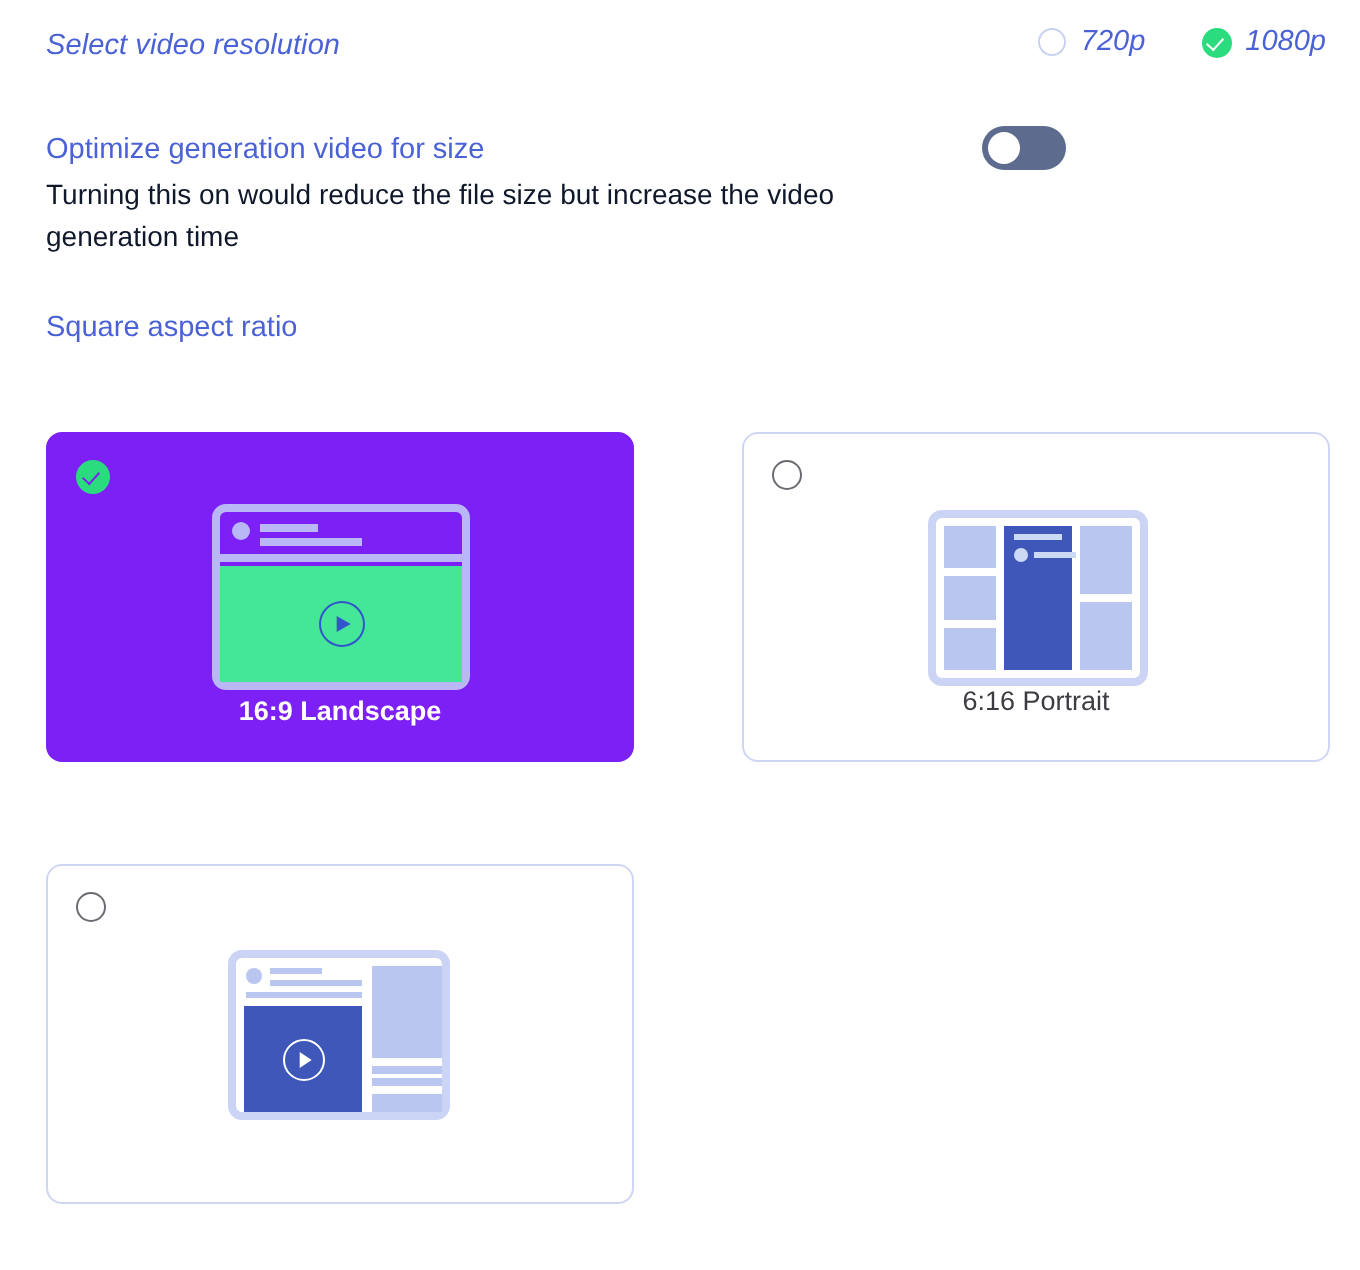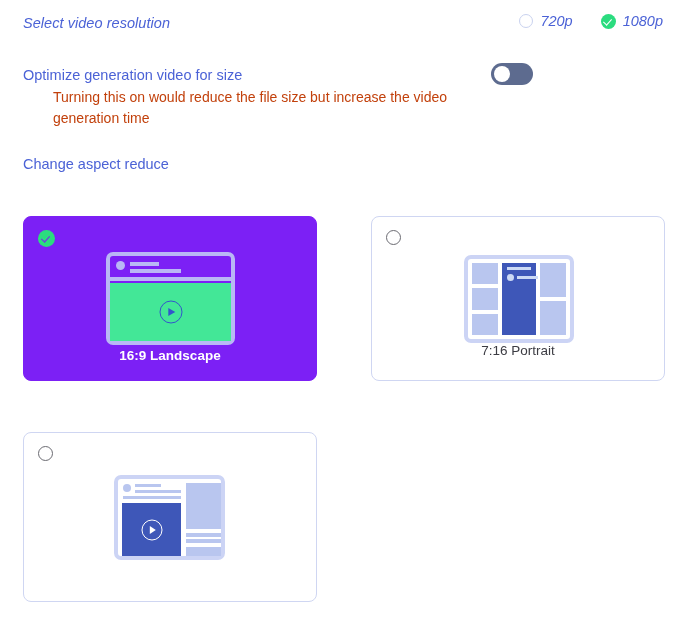--- a/index.html
+++ b/index.html
@@ -86,22 +86,21 @@
     color: #4b62d6;
     white-space: nowrap;
   }
   .opt-desc {
     position: absolute;
     left: 23px;
     top: 87px;
     width: 400px;
     font-size: 14px;
     line-height: 21px;
-    color: #c2410c;
-    margin-left: 30px;
+    color: #0f172a;
   }
   .toggle {
     position: absolute;
     left: 491px;
     top: 63px;
     width: 42px;
     height: 22px;
     border-radius: 11px;
     background: #5d6b8f;
     cursor: pointer;
@@ -336,21 +335,21 @@
     </div>
   </div>
 </div>
 
 <div class="opt-title">Optimize generation video for size</div>
 <div class="opt-desc">Turning this on would reduce the file size but increase the video generation time</div>
 <div class="toggle">
   <span class="toggle-knob"></span>
 </div>
 
-<div class="aspect-title">Change aspect reduce</div>
+<div class="aspect-title">Square aspect ratio</div>
 
 <div class="card card-landscape selected">
   <div class="card-marker">
     <div class="marker-check"></div>
   </div>
   <div class="card-label">16:9 Landscape</div>
 </div>
 <div class="illus illus-landscape">
   <span class="ls-dot"></span>
   <span class="ls-line1"></span>
@@ -359,21 +358,21 @@
   <span class="ls-screen">
     <span class="play-circle"></span>
     <span class="play-tri"></span>
   </span>
 </div>
 
 <div class="card card-portrait">
   <div class="card-marker">
     <div class="marker-empty"></div>
   </div>
-  <div class="card-label">7:16 Portrait</div>
+  <div class="card-label">6:16 Portrait</div>
 </div>
 <div class="illus illus-portrait">
   <span class="pt-col">
     <span class="pt-block"></span>
     <span class="pt-block"></span>
     <span class="pt-block"></span>
   </span>
   <span class="pt-center">
     <span class="pt-topline"></span>
     <span class="pt-dot"></span>

